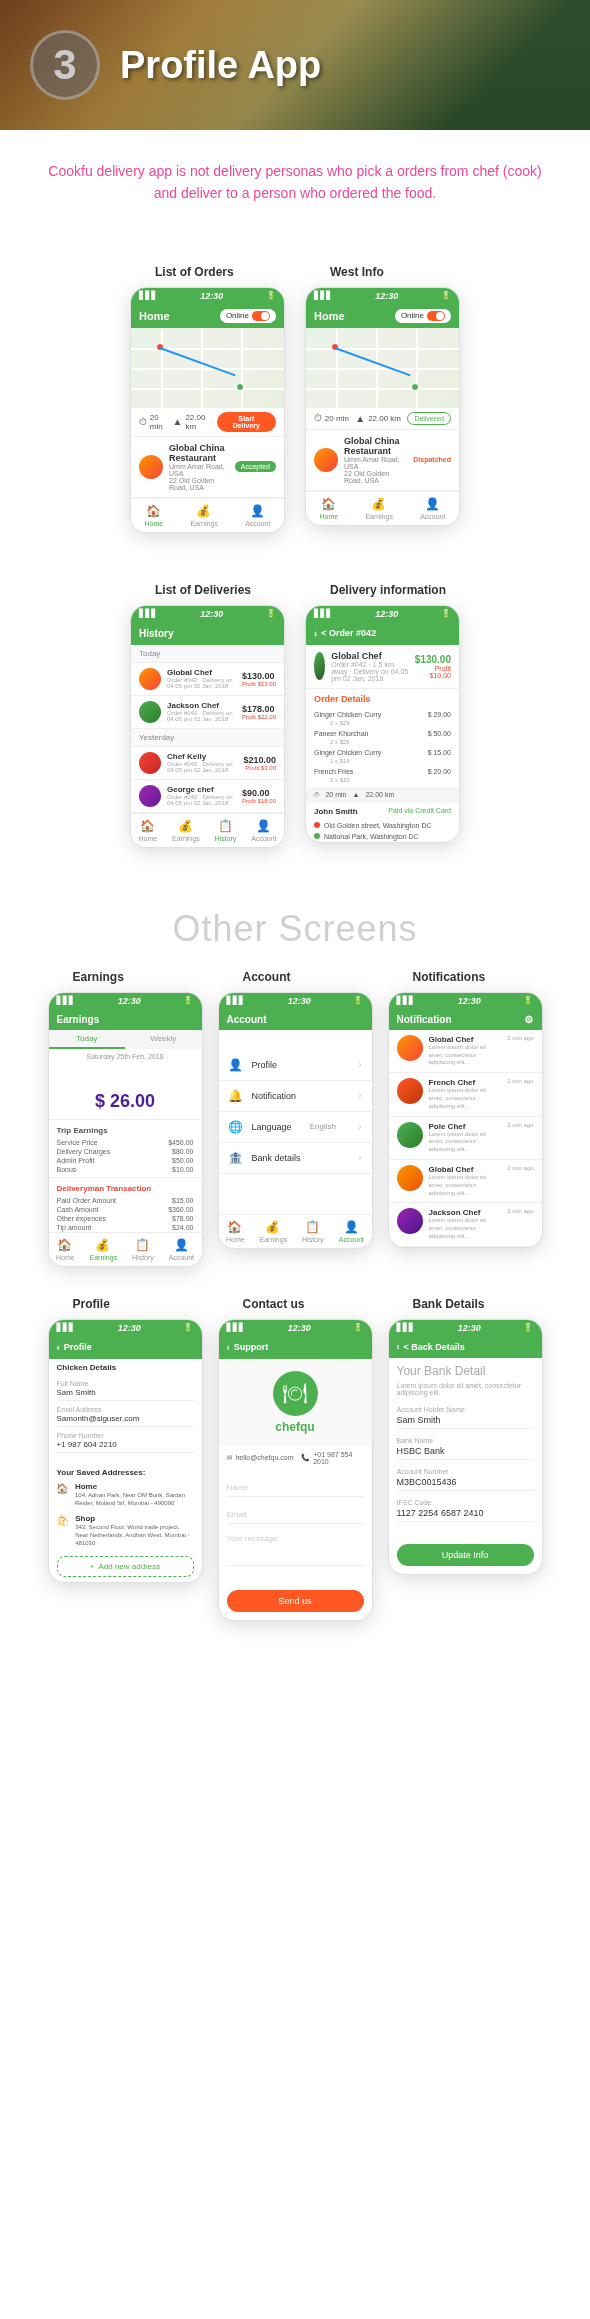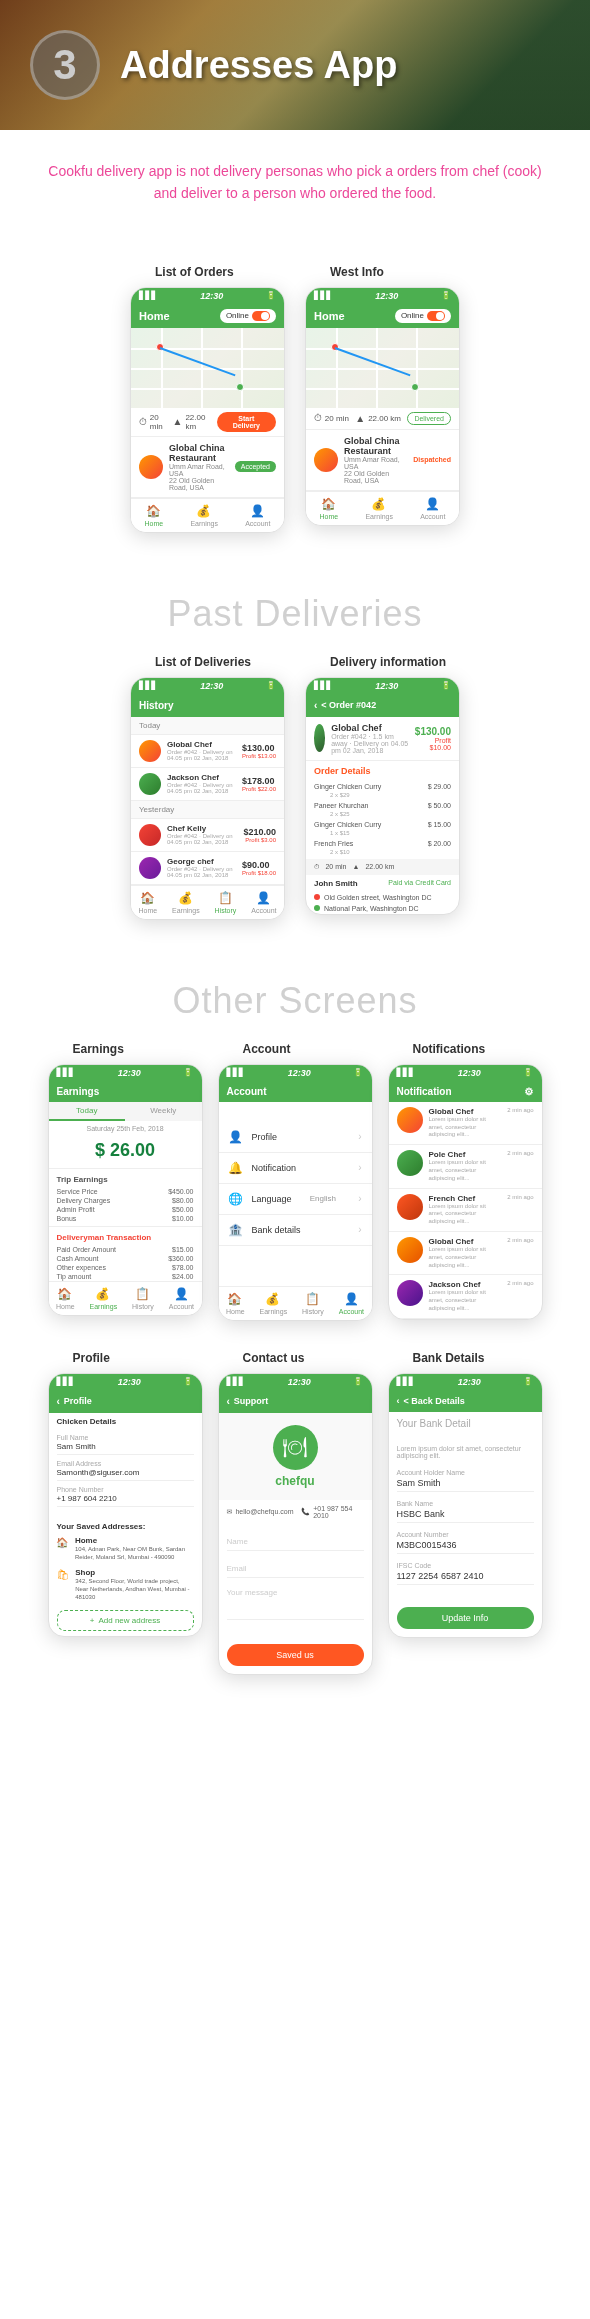--- a/index.html
+++ b/index.html
@@ -409,22 +409,23 @@
     .earnings-date {
       padding: 4px 8px;
       font-size: 7px;
       color: #999;
       text-align: center;
     }
     .earnings-amount {
       text-align: center;
       font-size: 18px;
       font-weight: bold;
-      color: #15803d;
+      color: #4c1d95;
       padding: 4px;
+      margin-top: 23px;
     }
     .earnings-section {
       padding: 3px 8px;
       font-size: 8px;
       font-weight: bold;
       color: #555;
     }
     .earnings-line {
       display: flex;
       justify-content: space-between;
@@ -587,23 +588,23 @@
       display: flex;
       align-items: center;
       gap: 4px;
       font-size: 9px;
       font-weight: bold;
     }
     .bank-section {
       padding: 6px 8px;
     }
     .bank-section-title {
-      font-size: 10px;
+      font-size: 12px;
       color: #aaa;
-      margin-bottom: 16px;
+      margin-bottom: 4px;
     }
     .bank-field {
       margin-bottom: 8px;
     }
     .bank-field-label { font-size: 7px; color: #aaa; margin-bottom: 2px; }
     .bank-field-value {
       font-size: 9px;
       color: #333;
       border-bottom: 1px solid #eee;
       padding-bottom: 3px;
@@ -623,21 +624,21 @@
 
     .section-container { position: relative; padding: 10px 0; }
   </style>
 </head>
 <body>
 
 <div class="hero">
   <div class="hero-bg"></div>
   <div class="hero-content">
     <div class="hero-number">3</div>
-    <div class="hero-title">Addresses App</div>
+    <div class="hero-title">Profile App</div>
   </div>
 </div>
 
 <div class="description">
   <p>Cookfu delivery app is not delivery personas who pick a orders from chef (cook) and deliver to a person  who ordered the food.</p>
 </div>
 
 <div class="section-container">
 
   <div class="screens-row">
@@ -772,21 +773,20 @@
               <span class="nav-icon">👤</span>
               <span>Account</span>
             </div>
         </div>
       </div>
     </div>
   </div>
 </div>
 
 <div class="section-container">
-  <h2 class="section-header">Past Deliveries</h2>
 
   <div class="screens-row-labeled">
 
     <div class="screen-with-label">
       <div class="phone-screen-label">List of Deliveries</div>
       <div class="phone-mock">
         <div class="status-bar">
           <span>▋▋▋</span>
           <span class="status-bar-time">12:30</span>
           <span>🔋</span>
@@ -1080,31 +1080,31 @@
         </div>
         <div class="notif-item">
           <div class="notif-avatar" style="background:linear-gradient(135deg,#ff9800,#f44336)"></div>
           <div class="notif-content">
             <div class="notif-name">Global Chef</div>
             <div class="notif-text">Lorem ipsum dolor sit amet, consectetur adipiscing elit...</div>
           </div>
           <div class="notif-time">2 min ago</div>
         </div>
         <div class="notif-item">
+          <div class="notif-avatar" style="background:linear-gradient(135deg,#ff5722,#bf360c)"></div>
+          <div class="notif-content">
+            <div class="notif-name">French Chef</div>
+            <div class="notif-text">Lorem ipsum dolor sit amet, consectetur adipiscing elit...</div>
+          </div>
+          <div class="notif-time">2 min ago</div>
+        </div>
+        <div class="notif-item">
           <div class="notif-avatar" style="background:linear-gradient(135deg,#4CAF50,#2d7d2d)"></div>
           <div class="notif-content">
             <div class="notif-name">Pole Chef</div>
-            <div class="notif-text">Lorem ipsum dolor sit amet, consectetur adipiscing elit...</div>
-          </div>
-          <div class="notif-time">2 min ago</div>
-        </div>
-        <div class="notif-item">
-          <div class="notif-avatar" style="background:linear-gradient(135deg,#ff5722,#bf360c)"></div>
-          <div class="notif-content">
-            <div class="notif-name">French Chef</div>
             <div class="notif-text">Lorem ipsum dolor sit amet, consectetur adipiscing elit...</div>
           </div>
           <div class="notif-time">2 min ago</div>
         </div>
         <div class="notif-item">
           <div class="notif-avatar" style="background:linear-gradient(135deg,#ff9800,#e65100)"></div>
           <div class="notif-content">
             <div class="notif-name">Global Chef</div>
             <div class="notif-text">Lorem ipsum dolor sit amet, consectetur adipiscing elit...</div>
           </div>
@@ -1193,21 +1193,21 @@
           <div class="contact-info-item">
             <span>📞</span>
             <span>+01 987 554 2010</span>
           </div>
         </div>
         <div class="contact-form">
           <input class="contact-input" placeholder="Name" style="">
           <input class="contact-input" placeholder="Email" style="">
           <textarea class="contact-input" placeholder="Your message" rows="3" style="resize: none; font-family: inherit;"></textarea>
         </div>
-        <div class="send-btn">Saved us</div>
+        <div class="send-btn">Send us</div>
       </div>
     </div>
 
     <div class="screen-with-label">
       <div class="phone-screen-label">Bank Details</div>
       <div class="phone-mock">
         <div class="status-bar">
           <span>▋▋▋</span>
           <span class="status-bar-time">12:30</span>
           <span>🔋</span>

